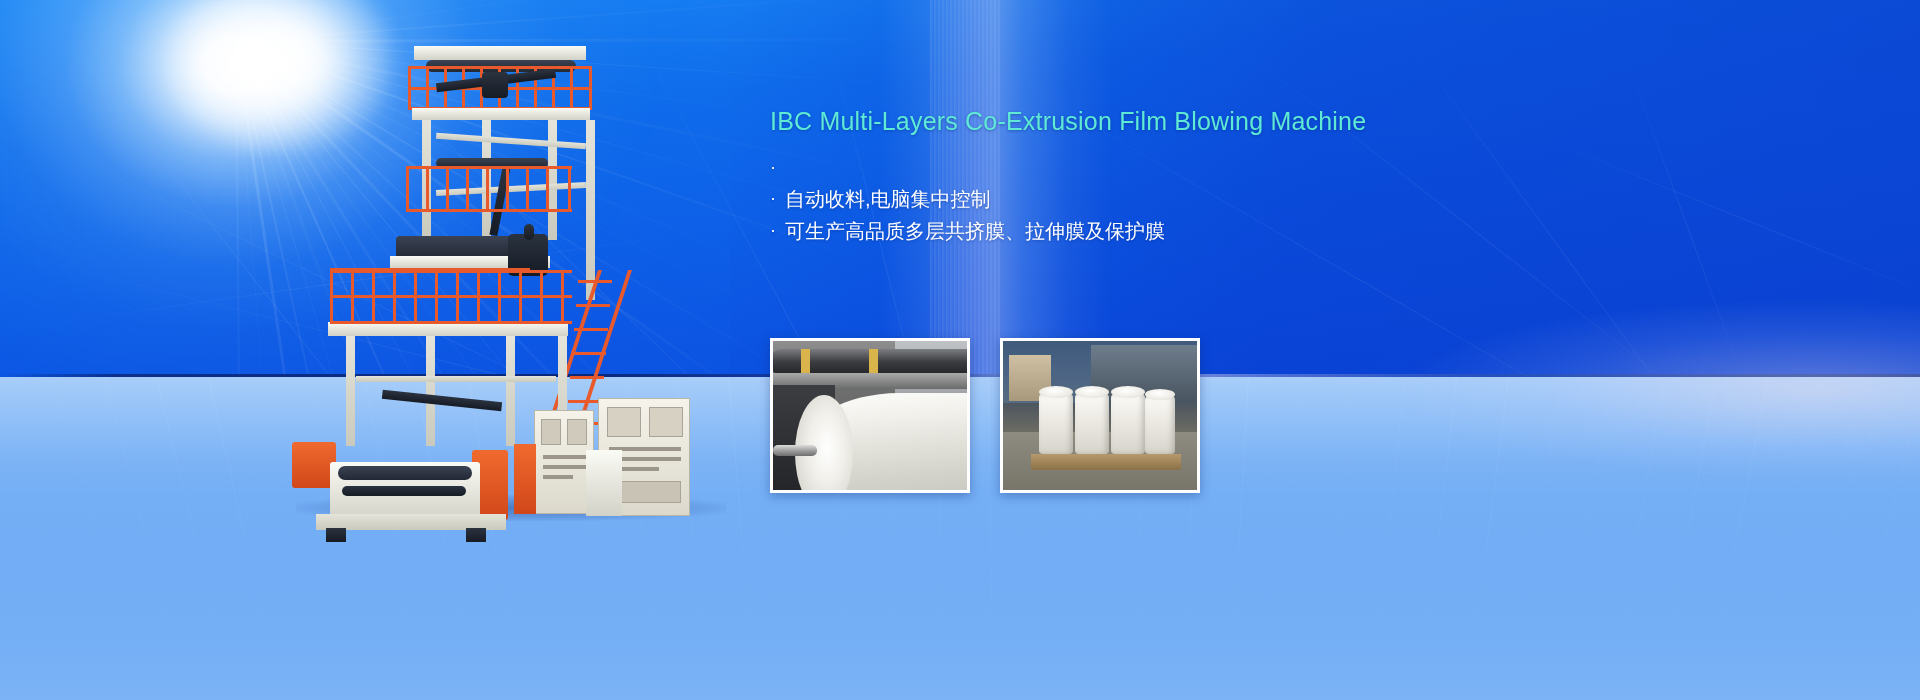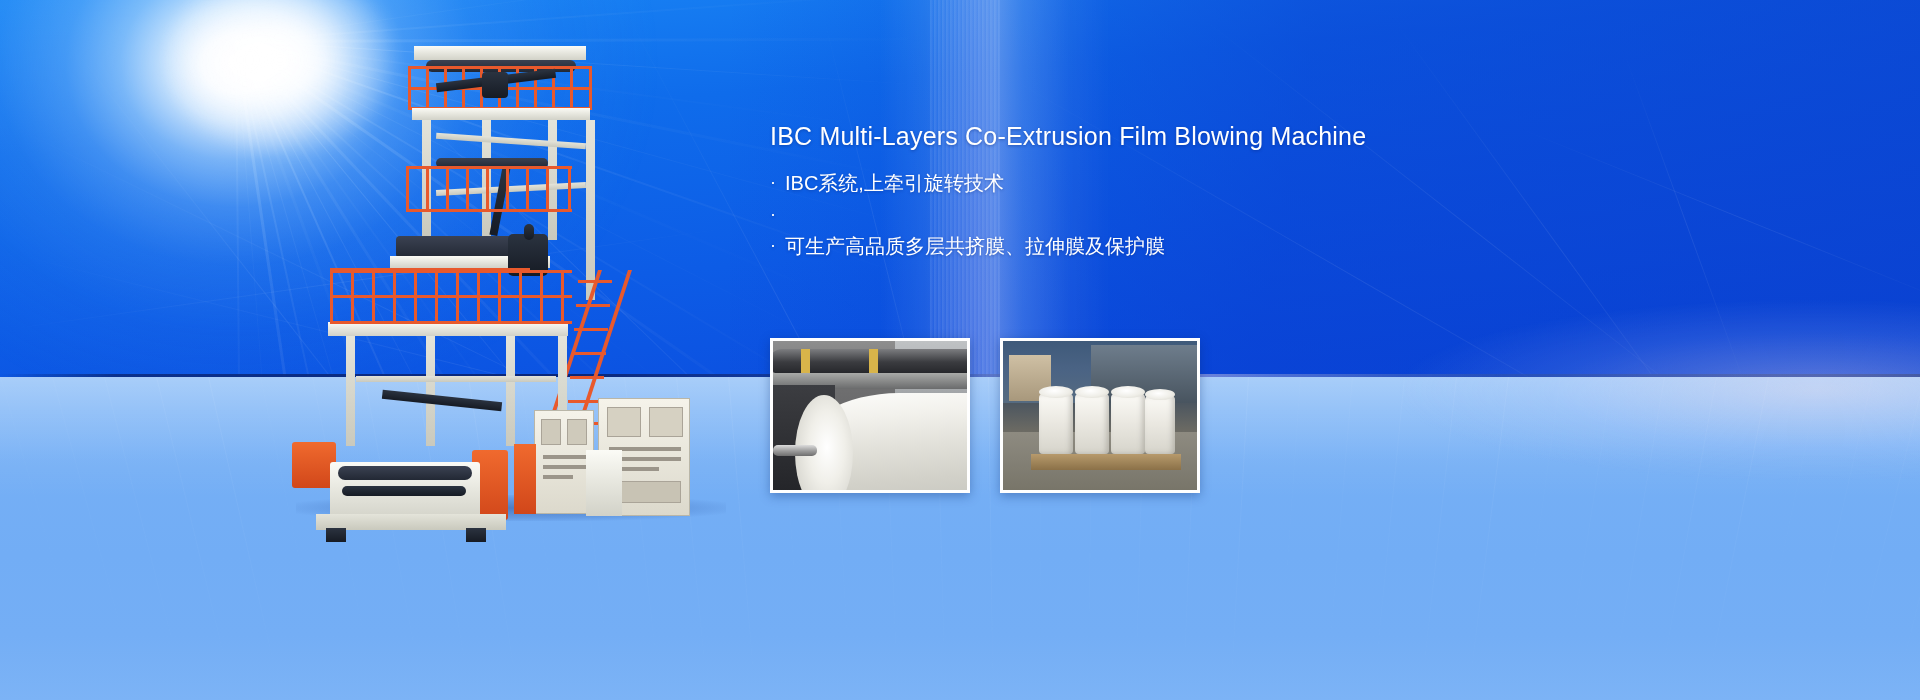--- a/index.html
+++ b/index.html
@@ -125,21 +125,21 @@
   .textblock{position:absolute;left:770px;top:100px;width:700px;}
   .title-cn{
     font-size:45px;font-weight:bold;letter-spacing:1px;line-height:1.05;
     color:#ffe98c;
     background:linear-gradient(180deg,#fff9d8 0%,#ffe77e 42%,#f0c445 62%,#fff2b0 100%);
     -webkit-background-clip:text;background-clip:text;-webkit-text-fill-color:transparent;
     filter:drop-shadow(1px 2px 0 rgba(120,70,10,.55)) drop-shadow(0 0 10px rgba(255,210,90,.35));
     white-space:nowrap;
   }
   .title-en{
-    margin-top:22px;font-size:25px;color:#ffffff;letter-spacing:.2px;white-space:nowrap;
+    margin-top:7px;font-size:25px;color:#5eead4;letter-spacing:.2px;white-space:nowrap;
     text-shadow:0 1px 3px rgba(10,40,120,.45);
   }
   .tagline{
     margin-top:27px;font-size:31px;font-weight:bold;color:#ffffff;letter-spacing:2px;
     text-shadow:0 1px 4px rgba(10,40,120,.45);
   }
   .bullets{margin-top:16px;}
   .bullet{
     display:flex;align-items:flex-start;gap:9px;
     font-size:20px;color:#ffffff;line-height:1.62;
@@ -407,24 +407,24 @@
     </div>
     <div class="mpart frame" style="left:300px;top:404px;width:36px;height:66px;"></div>
     <div class="mpart orangebox" style="left:228px;top:398px;width:22px;height:70px;"></div>
   </div>
 
   <div class="textblock">
     <div class="title-en">IBC Multi-Layers Co-Extrusion Film Blowing Machine</div>
     <div class="bullets">
       <div class="bullet">
         <span class="dot">·</span>
-        <span>IBC系统,上牵引旋转技术</span>
       </div>
       <div class="bullet">
         <span class="dot">·</span>
+        <span>自动收料,电脑集中控制</span>
       </div>
       <div class="bullet">
         <span class="dot">·</span>
         <span>可生产高品质多层共挤膜、拉伸膜及保护膜</span>
       </div>
     </div>
   </div>
 
   <div class="photos">
     <div class="photo ph1">

